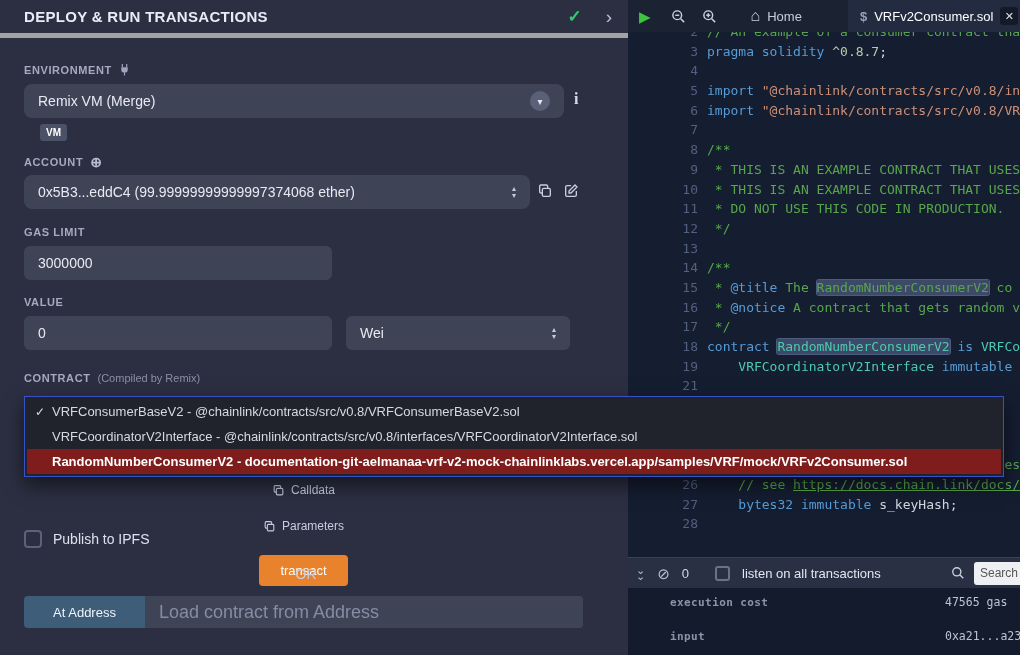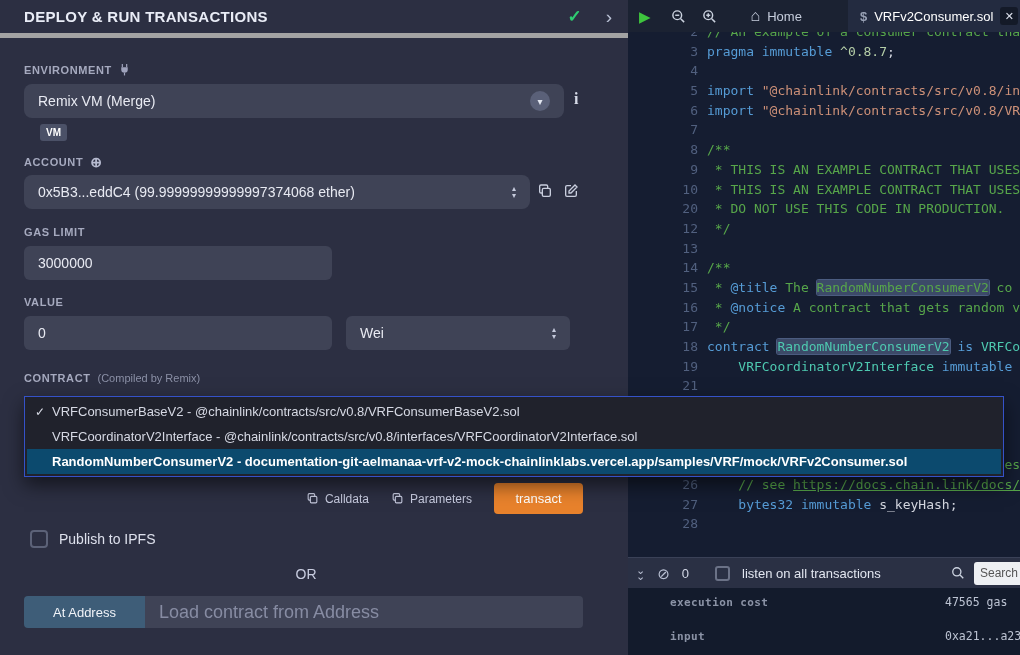--- a/index.html
+++ b/index.html
@@ -42,29 +42,29 @@
   .gas-input { top:246px; left:24px; width:308px; height:34px; }
   .value-label { top:296px; }
   .value-input { top:316px; left:24px; width:308px; height:34px; }
   .wei-select { top:316px; left:346px; width:224px; height:34px; border-radius:6px; }
   .contract-label { top:372px; }
 
   .dropdown { position:absolute; left:24px; top:396px; width:980px; z-index:60; background:#20222c;
               border:1px solid #3552c9; padding:2px 0; box-shadow:0 8px 18px rgba(0,0,0,.55); }
   .dd-item { height:25px; display:flex; align-items:center; font-size:13px; color:#d6d9e4; padding:0 8px; margin:0 2px; }
   .dd-check { width:17px; font-size:12px; color:#d6d9e4; flex:0 0 17px; }
-  .dd-item.selected { background:#0c4a6e; color:#ffffff; font-weight:bold; }
+  .dd-item.selected { background:#7f1d1d; color:#ffffff; font-weight:bold; }
 
   .actions { position:absolute; top:483px; left:24px; width:559px; display:flex; justify-content:flex-end;
-             align-items:center; gap:22px; }
+             align-items:center; gap:22px;flex-direction:column; }
   .link-btn { display:flex; align-items:center; gap:6px; color:#c8cce0; font-size:12px; cursor:pointer; }
   .transact-btn { width:89px; height:31px; background:#e8822c; border-radius:4px; color:#fff; font-size:13px;
                   display:flex; align-items:center; justify-content:center; cursor:pointer; }
 
-  .publish { position:absolute; left:30px; top:530px; display:flex; align-items:center; gap:11px; }
+  .publish { position:absolute; left:24px; top:530px; display:flex; align-items:center; gap:11px; }
   .chk { width:18px; height:18px; border:2px solid #5c6278; border-radius:4px; background:transparent; }
   .publish-label { font-size:14px; color:#dde0ec; }
   .or { position:absolute; top:566px; left:0; width:612px; text-align:center; color:#c9cde0; font-size:14px; }
 
   .ataddr { position:absolute; left:24px; top:596px; display:flex; }
   .ataddr-btn { width:121px; height:32px; background:#3e5d78; color:#f0f3f8; font-size:13px;
                 display:flex; align-items:center; justify-content:center; border-radius:4px 0 0 4px; }
   .ataddr-input { width:438px; height:32px; background:#3f4356; border:none; border-radius:0 4px 4px 0;
                   padding:0 14px; font-size:18px; color:#e8eaf2; }
   .ataddr-input::placeholder { color:#878ca3; }
@@ -267,21 +267,21 @@
     </div>
 
     <div class="editor">
       <div class="code-scroll">
           <div class="cl">
             <span class="ln">2</span>
             <span class="lt"><span class="c">// An example of a consumer contract that</span></span>
           </div>
           <div class="cl">
             <span class="ln">3</span>
-            <span class="lt"><span class="k">pragma immutable </span><span class="n">^0.8.7</span><span class="p">;</span></span>
+            <span class="lt"><span class="k">pragma solidity </span><span class="n">^0.8.7</span><span class="p">;</span></span>
           </div>
           <div class="cl">
             <span class="ln">4</span>
             <span class="lt"></span>
           </div>
           <div class="cl">
             <span class="ln">5</span>
             <span class="lt"><span class="k">import</span><span class="p"> </span><span class="s">"@chainlink/contracts/src/v0.8/in</span></span>
           </div>
           <div class="cl">
@@ -298,21 +298,21 @@
           </div>
           <div class="cl">
             <span class="ln">9</span>
             <span class="lt"><span class="c"> * THIS IS AN EXAMPLE CONTRACT THAT USES</span></span>
           </div>
           <div class="cl">
             <span class="ln">10</span>
             <span class="lt"><span class="c"> * THIS IS AN EXAMPLE CONTRACT THAT USES</span></span>
           </div>
           <div class="cl">
-            <span class="ln">20</span>
+            <span class="ln">11</span>
             <span class="lt"><span class="c"> * DO NOT USE THIS CODE IN PRODUCTION.</span></span>
           </div>
           <div class="cl">
             <span class="ln">12</span>
             <span class="lt"><span class="c"> */</span></span>
           </div>
           <div class="cl">
             <span class="ln">13</span>
             <span class="lt"></span>
           </div>

